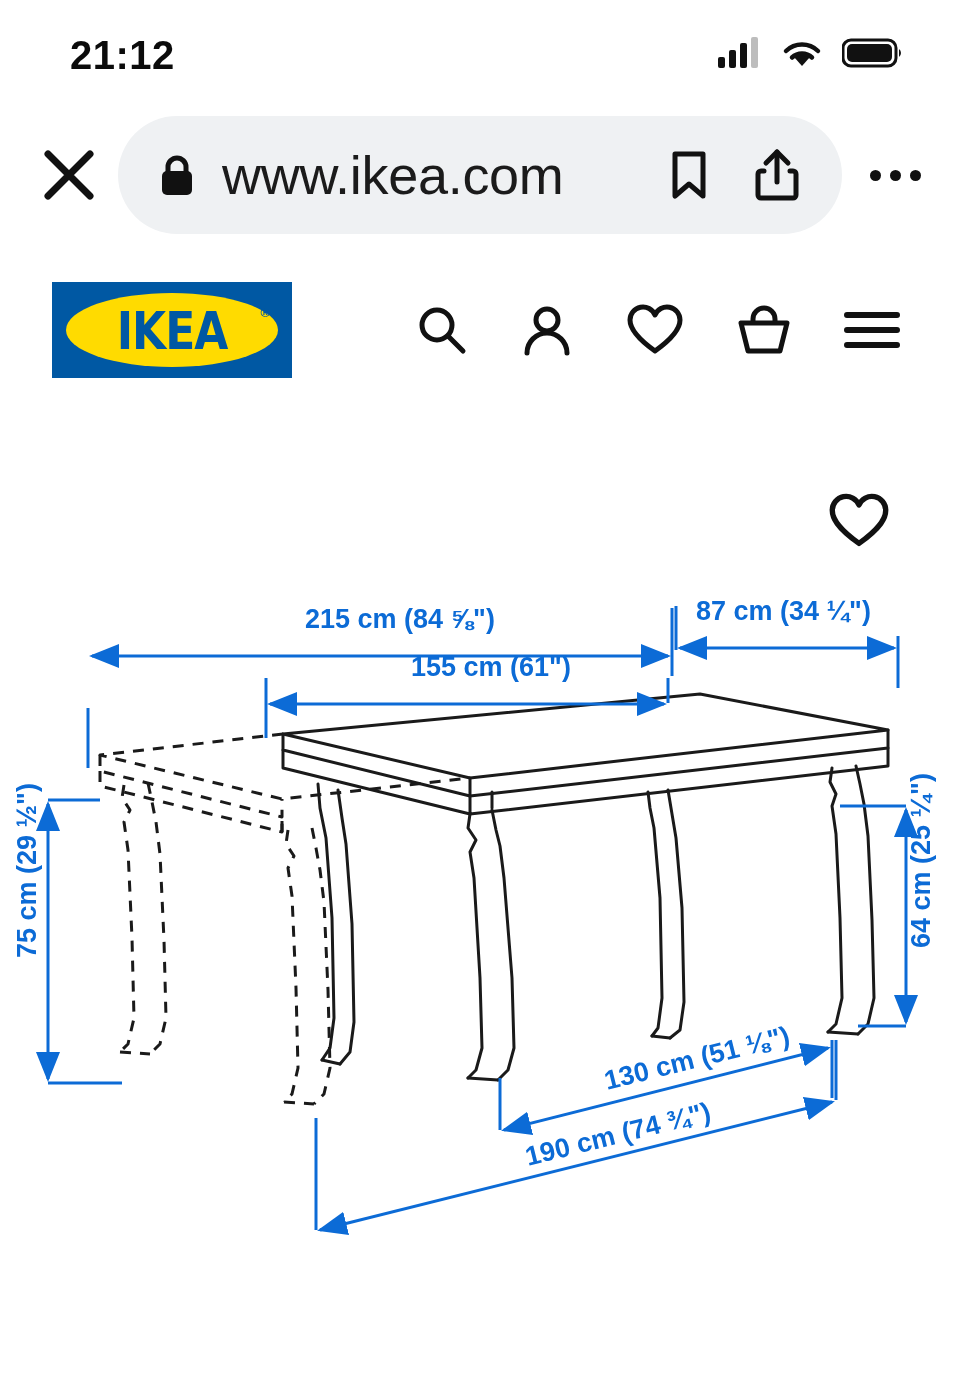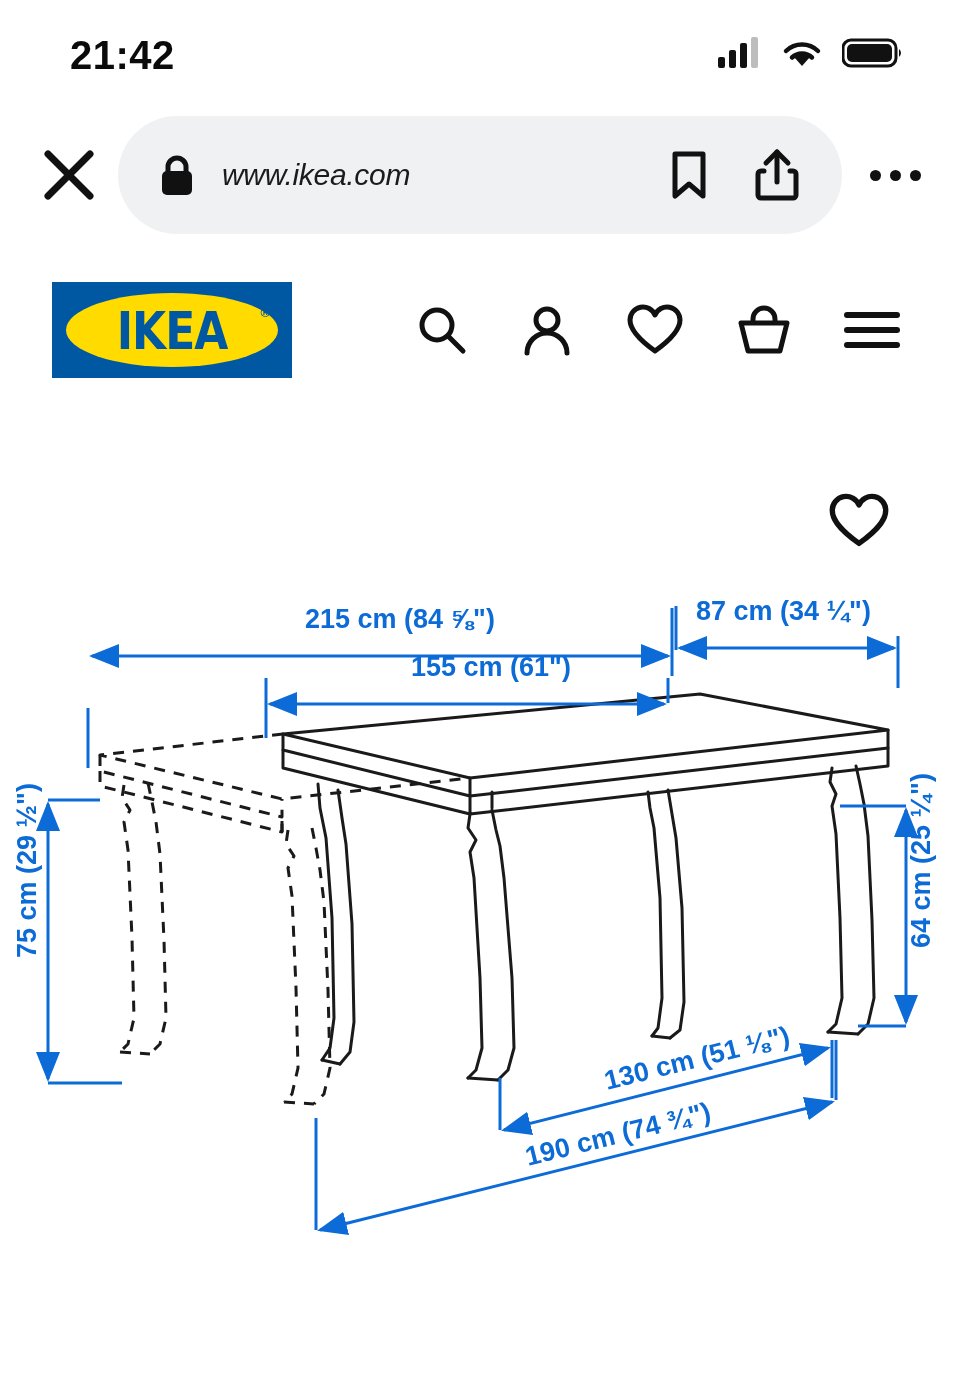--- a/index.html
+++ b/index.html
@@ -49,26 +49,25 @@
     background: #eff1f3;
     border-radius: 59px;
     display: flex;
     align-items: center;
     padding: 0 34px 0 40px;
     gap: 26px;
   }
   .lock-icon { flex: none; display: flex; align-items: center; }
   .url-text {
     flex: 1;
-    font-size: 30px;
+    font-size: 54px;
     color: #1b1b1b;
     letter-spacing: -0.3px;
     white-space: nowrap;
     overflow: hidden;
-    font-style: italic;
   }
   .pill-icon { flex: none; display: flex; align-items: center; justify-content: center; width: 62px; }
   .more-btn {
     width: 78px; height: 78px; flex: none;
     display: flex; align-items: center; justify-content: center;
     margin-left: 4px;
   }
   .dot { width: 11px; height: 11px; border-radius: 50%; background: #111; }
   .dots { display: flex; gap: 9px; }
 
@@ -127,21 +126,21 @@
     width: 960px;
     height: 700px;
     margin-top: 24px;
   }
   .diagram-wrap svg { display: block; }
 </style>
 </head>
 <body>
 
 <div class="status-bar">
-  <div class="status-time">21:42</div>
+  <div class="status-time">21:12</div>
   <div class="status-icons">
     <span>
       <svg width="44" height="32" viewBox="0 0 44 32">
         <rect x="0" y="20" width="7" height="11" rx="2" fill="#111"></rect>
         <rect x="11" y="13" width="7" height="18" rx="2" fill="#111"></rect>
         <rect x="22" y="6" width="7" height="25" rx="2" fill="#111"></rect>
         <rect x="33" y="0" width="7" height="31" rx="2" fill="#bdbdbd"></rect>
       </svg>
     </span>
     <span>

